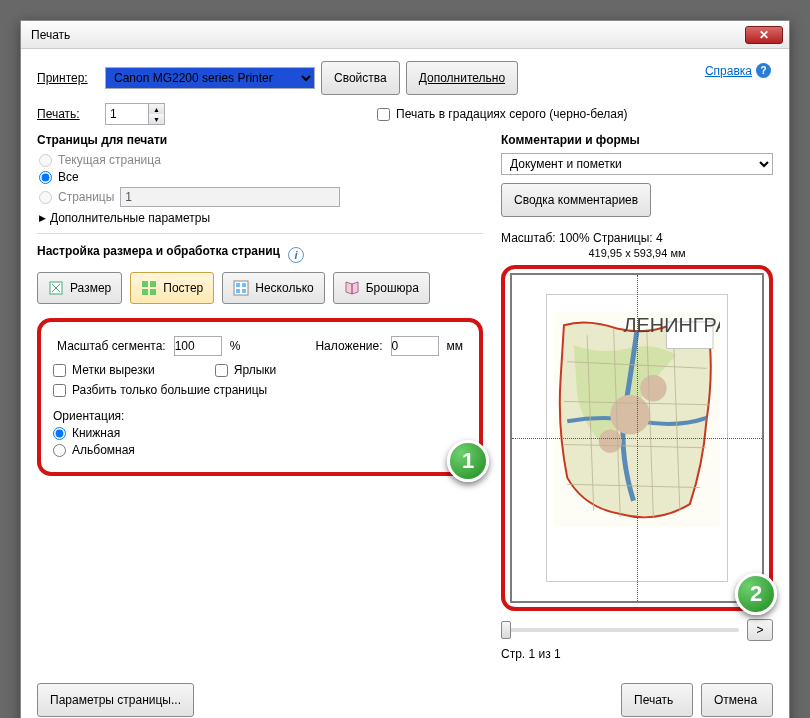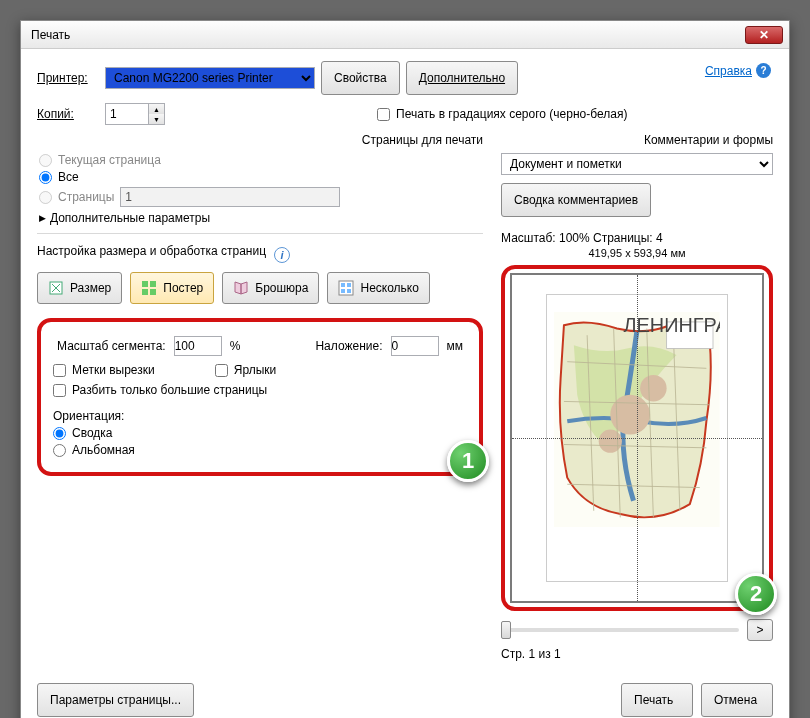--- a/index.html
+++ b/index.html
@@ -17,21 +17,21 @@
 .btn { height: 23px; padding: 16px 12px; background: linear-gradient(#f6f6f6,#e2e2e2); border: 1px solid #8a8a8a; border-radius: 3px; cursor: default; display: inline-flex; align-items: center; gap: 4px; }
 .help { position: absolute; right: 18px; top: 14px; color: #0066cc; display: flex; align-items: center; gap: 4px; }
 .help .q { width: 15px; height: 15px; background: #2a7dd6; color: #fff; border-radius: 50%; display: flex; align-items: center; justify-content: center; font-size: 10px; font-weight: bold; }
 .spin { display: inline-flex; border: 1px solid #abadb3; height: 22px; }
 .spin input { width: 42px; border: none; padding: 2px 4px; outline: none; }
 .spin .arrows { width: 16px; display: flex; flex-direction: column; border-left: 1px solid #abadb3; }
 .spin .arrows span { flex: 1; display: flex; align-items: center; justify-content: center; font-size: 7px; background: linear-gradient(#f6f6f6,#e2e2e2); cursor: default; }
 .cols { display: flex; gap: 18px; margin-top: 6px; }
 .leftcol { width: 446px; }
 .rightcol { flex: 1; }
-.section-title { font-weight: normal; margin-bottom: 6px; text-align: right; }
+.section-title { font-weight: bold; margin-bottom: 6px; }
 .grp { padding-left: 2px; }
 .radio-row { display: flex; align-items: center; gap: 6px; margin: 3px 0; }
 .radio-row.disabled { color: #888; }
 .subinput { width: 220px; height: 20px; border: 1px solid #abadb3; background: #f2f2f2; padding: 1px 4px; }
 .expander { margin-top: 4px; display: flex; align-items: center; gap: 4px; cursor: default; }
 .expander .tri { font-size: 9px; }
 hr.sep { border: none; border-top: 1px solid #d9d9d9; margin: 8px 0 10px; }
 .tabbtns { display: flex; gap: 8px; margin-top: 6px; }
 .tabbtn { height: 32px; padding: 0 10px; border: 1px solid #8a8a8a; border-radius: 3px; display: flex; align-items: center; gap: 6px; background: linear-gradient(#f6f6f6,#e4e4e4); cursor: default; }
 .tabbtn.active { background: linear-gradient(#fff6dd,#ffe9b3); border-color: #c9a43f; }
@@ -84,21 +84,21 @@
       </select>
       <button class="btn">
           <span>Свойства</span>
         </button>
       <button class="btn">
           <span class="uline">Дополнительно</span>
         </button>
     </div>
 
     <div class="row">
-      <span class="label"><span class="uline">Копий:</span></span>
+      <span class="label"><span class="uline">Печать:</span></span>
       <div class="spin">
         <input value="1" style="">
         <div class="arrows">
             <span>▲</span>
             <span>▼</span>
           </div>
       </div>
       <div style="width:200px"></div>
       <label class="chk">
         <input type="checkbox" style="">
@@ -148,33 +148,33 @@
             <span class="icon16"><svg viewBox="0 0 16 16">
                   <rect x="1" y="1" width="6" height="6" fill="#6c6"></rect>
                   <rect x="9" y="1" width="6" height="6" fill="#6c6"></rect>
                   <rect x="1" y="9" width="6" height="6" fill="#6c6"></rect>
                   <rect x="9" y="9" width="6" height="6" fill="#6c6"></rect>
                 </svg></span>
             <span>Постер</span>
           </div>
           <div class="tabbtn">
             <span class="icon16"><svg viewBox="0 0 16 16">
-                  <path d="M2 2 L8 4 L8 14 L2 12 Z M14 2 L8 4 L8 14 L14 12 Z" fill="#ecd" stroke="#a68"></path>
-                </svg></span>
-            <span>Брошюра</span>
-          </div>
-          <div class="tabbtn">
-            <span class="icon16"><svg viewBox="0 0 16 16">
                   <rect x="1" y="1" width="14" height="14" fill="#fff" stroke="#888"></rect>
                   <rect x="3" y="3" width="4" height="4" fill="#7bf"></rect>
                   <rect x="9" y="3" width="4" height="4" fill="#7bf"></rect>
                   <rect x="3" y="9" width="4" height="4" fill="#7bf"></rect>
                   <rect x="9" y="9" width="4" height="4" fill="#7bf"></rect>
                 </svg></span>
             <span>Несколько</span>
+          </div>
+          <div class="tabbtn">
+            <span class="icon16"><svg viewBox="0 0 16 16">
+                  <path d="M2 2 L8 4 L8 14 L2 12 Z M14 2 L8 4 L8 14 L14 12 Z" fill="#ecd" stroke="#a68"></path>
+                </svg></span>
+            <span>Брошюра</span>
           </div>
         </div>
 
         <div class="redbox">
           <div class="field-row">
             <span>Масштаб сегмента:</span>
             <input class="txtin" value="100" style="">
             <span>%</span>
             <span style="flex:1"></span>
             <span>Наложение:</span>
@@ -192,21 +192,21 @@
               </label>
           </div>
           <label class="chk">
               <input type="checkbox" style="">
               <span>Разбить только большие страницы</span>
             </label>
 
           <div style="margin-top:12px">Ориентация:</div>
           <label class="radio-row">
               <input type="radio" name="or" checked="" style="">
-              <span>Сводка</span>
+              <span>Книжная</span>
             </label>
           <label class="radio-row">
               <input type="radio" name="or" style="">
               <span>Альбомная</span>
             </label>
 
           <div class="badge firstbadge">1</div>
         </div>
       </div>
 

